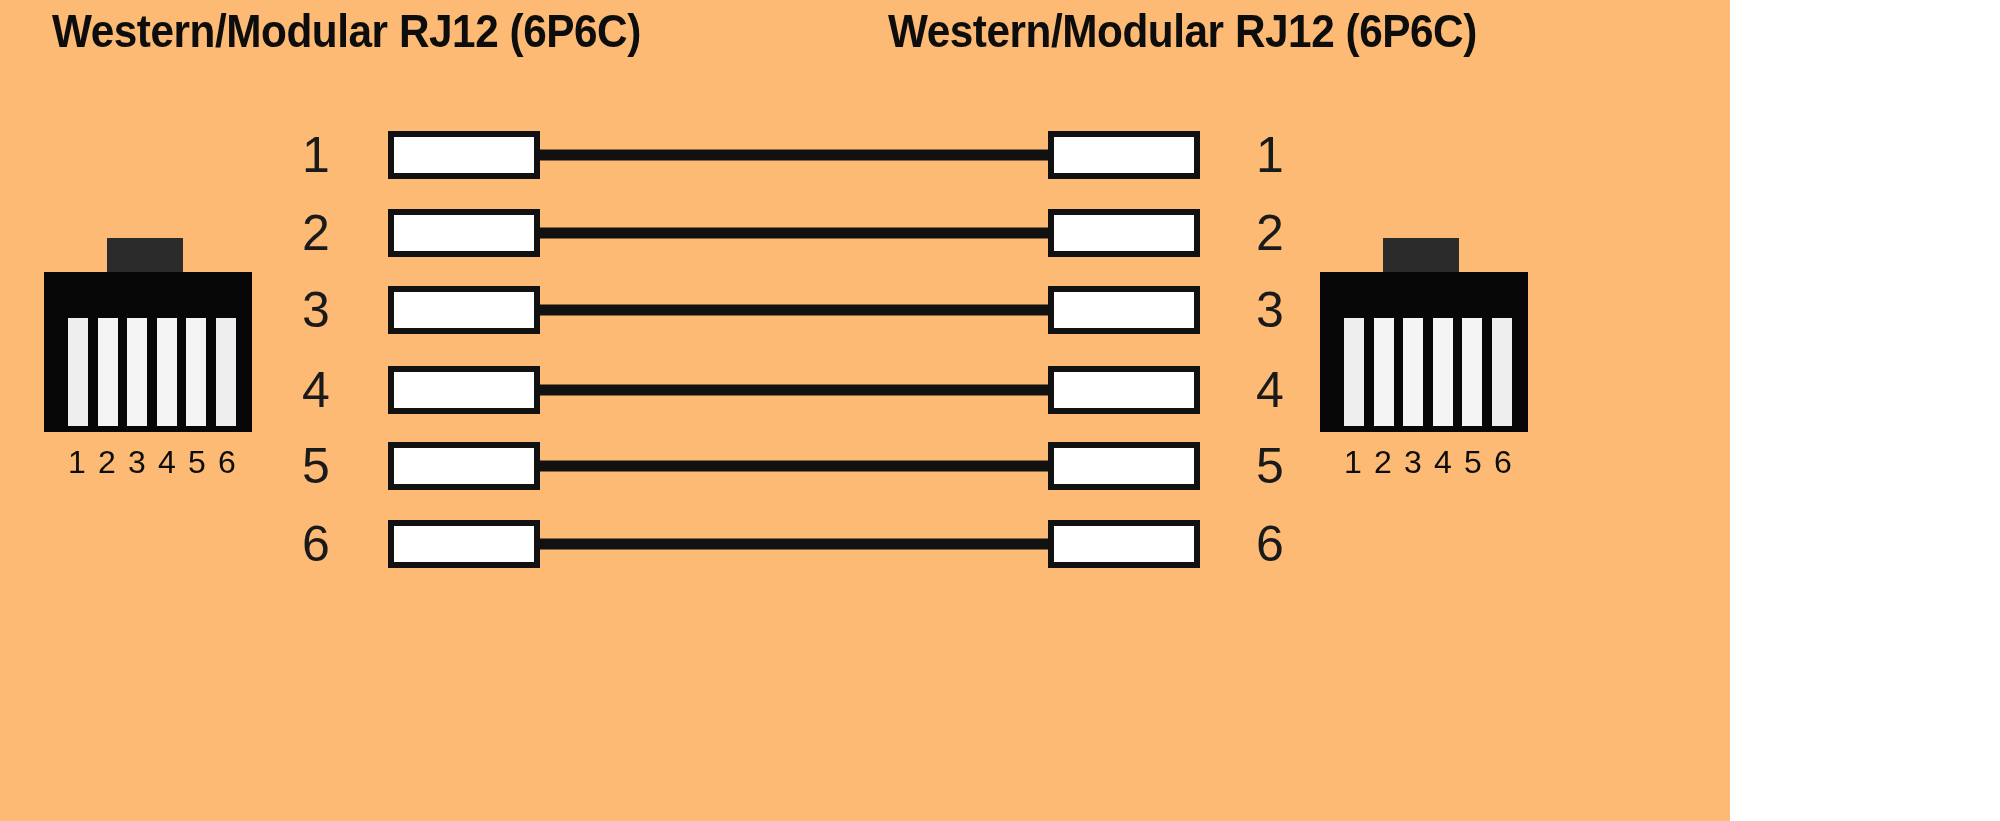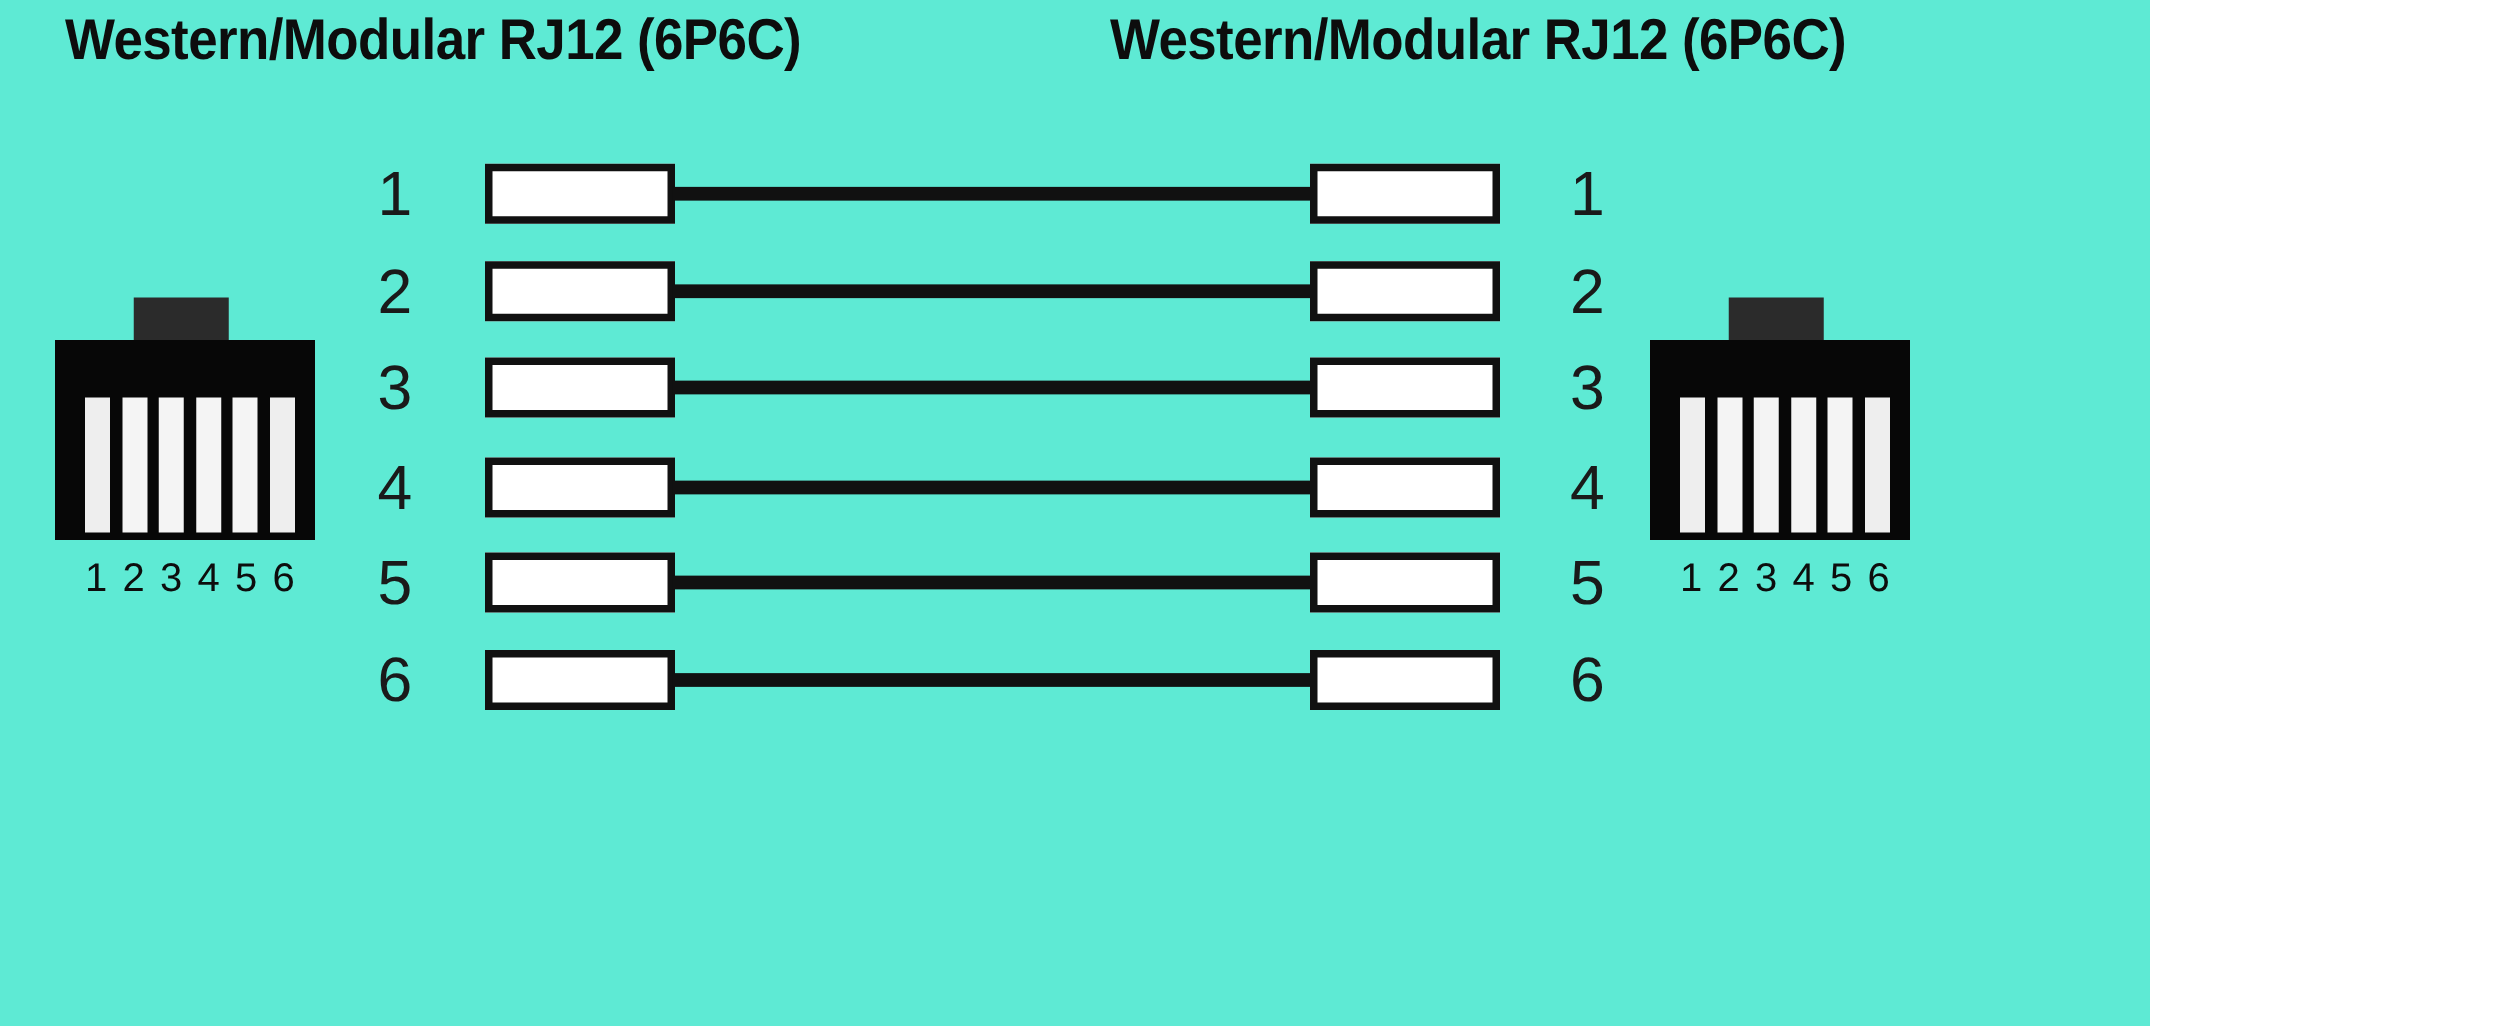--- a/index.html
+++ b/index.html
@@ -10,22 +10,23 @@
   }
   body {
     font-family: "Liberation Sans", sans-serif;
     -webkit-font-smoothing: antialiased;
   }
 
   #stage {
     position: relative;
     width: 1720px;
     height: 821px;
-    background: #5eead4;
+    background: #fdba74;
     overflow: hidden;
+    padding-left: 10px;
   }
 
   
   .title {
     position: absolute;
     top: 8px;
     font-family: "Liberation Sans", sans-serif;
     font-weight: bold;
     font-size: 46px;
     line-height: 1;

